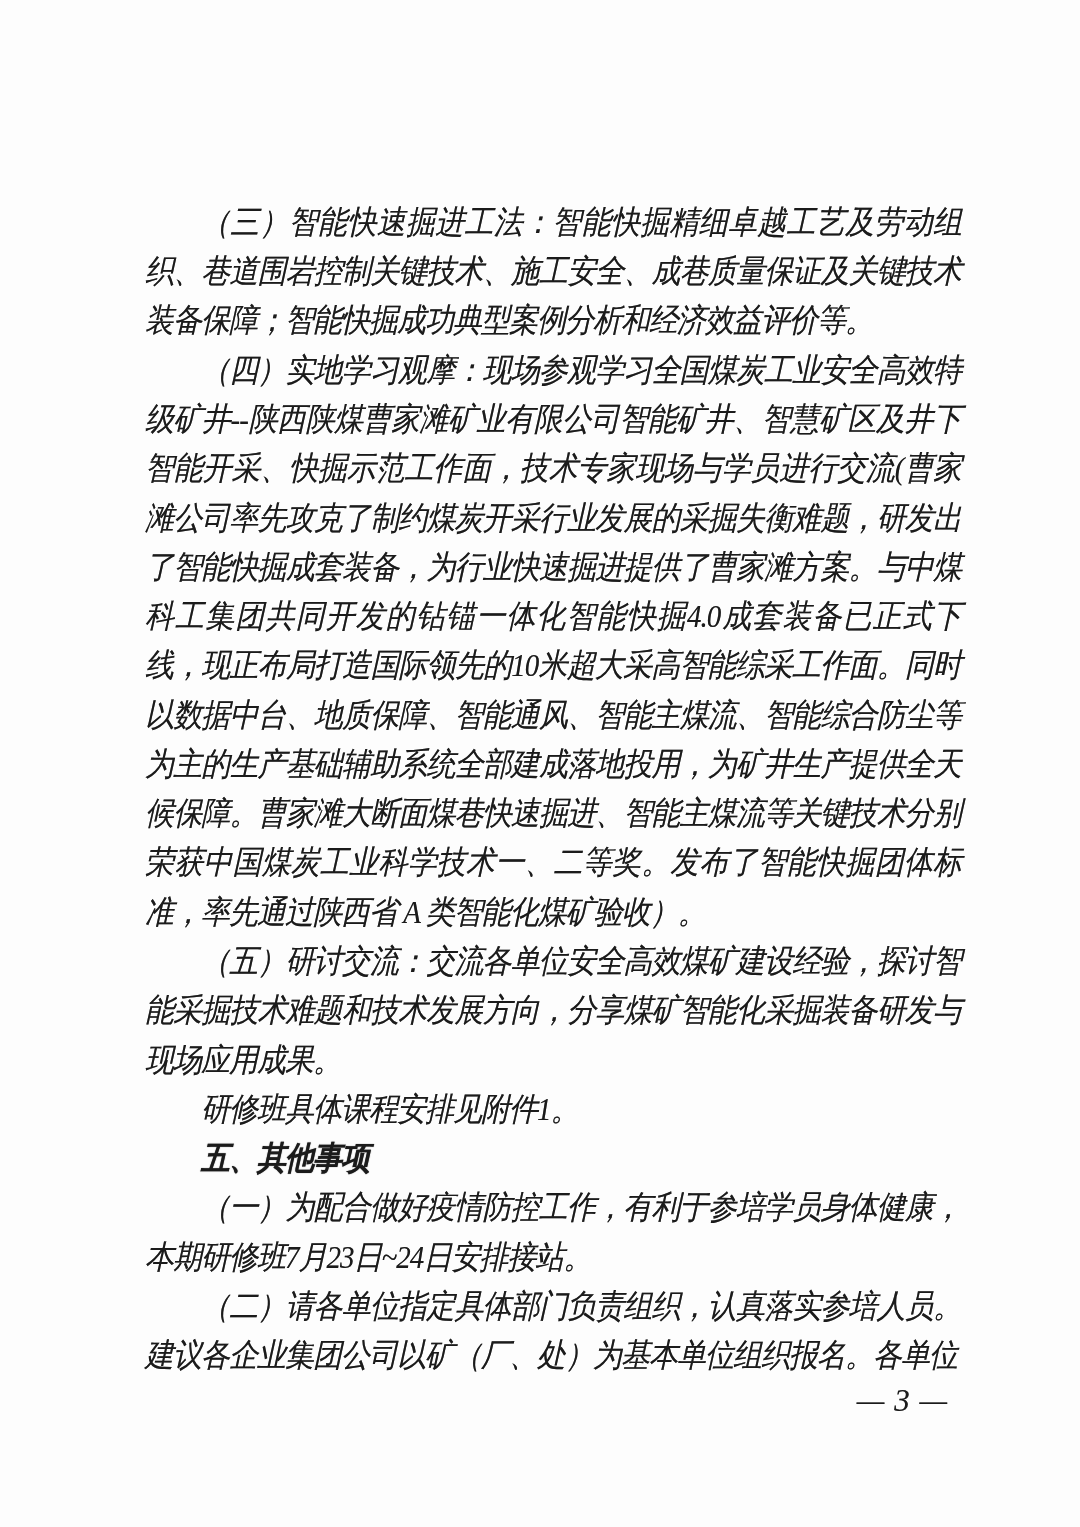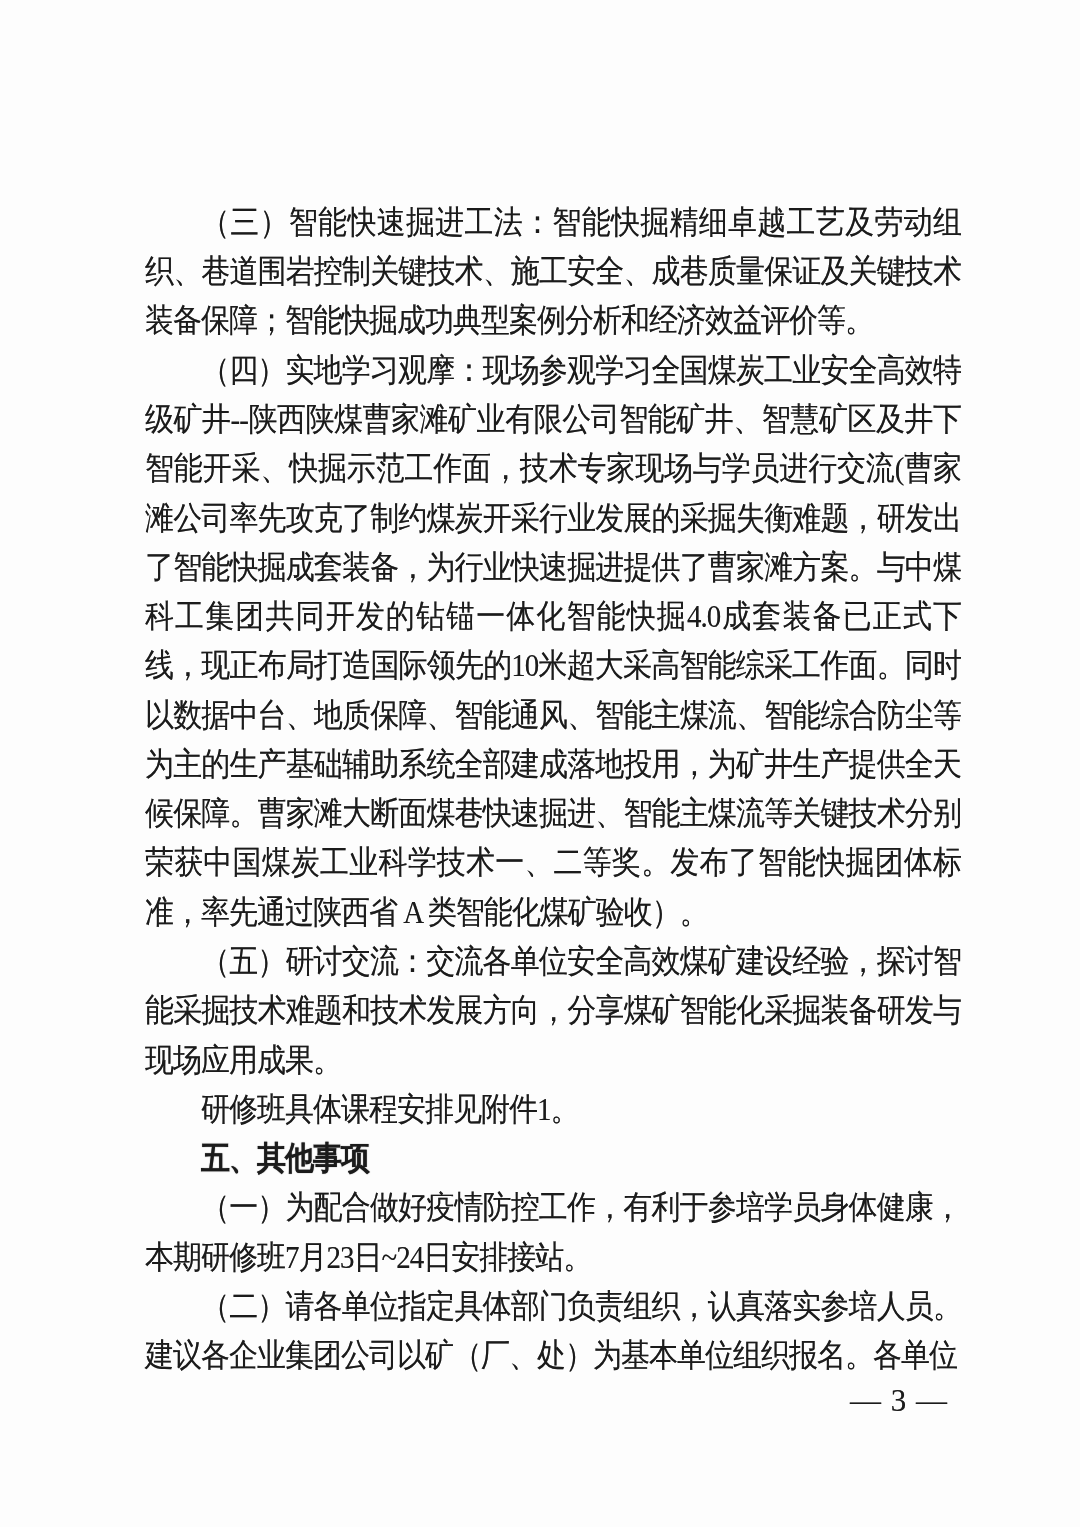--- a/index.html
+++ b/index.html
@@ -12,20 +12,21 @@
     background: var(--bg);
     font-family: "Liberation Serif", "DejaVu Serif", serif;
   }
   .page {
     position: relative;
     width: 1080px;
     height: 1527px;
     background: var(--bg);
     color: var(--ink);
     overflow: hidden;
+    font-style: italic;
   }
   .content {
     position: absolute;
     left: 145px;
     top: 197px;
     width: 816px;
     transform: scaleY(1.12);
     transform-origin: 0 0;
   }
   .para {

